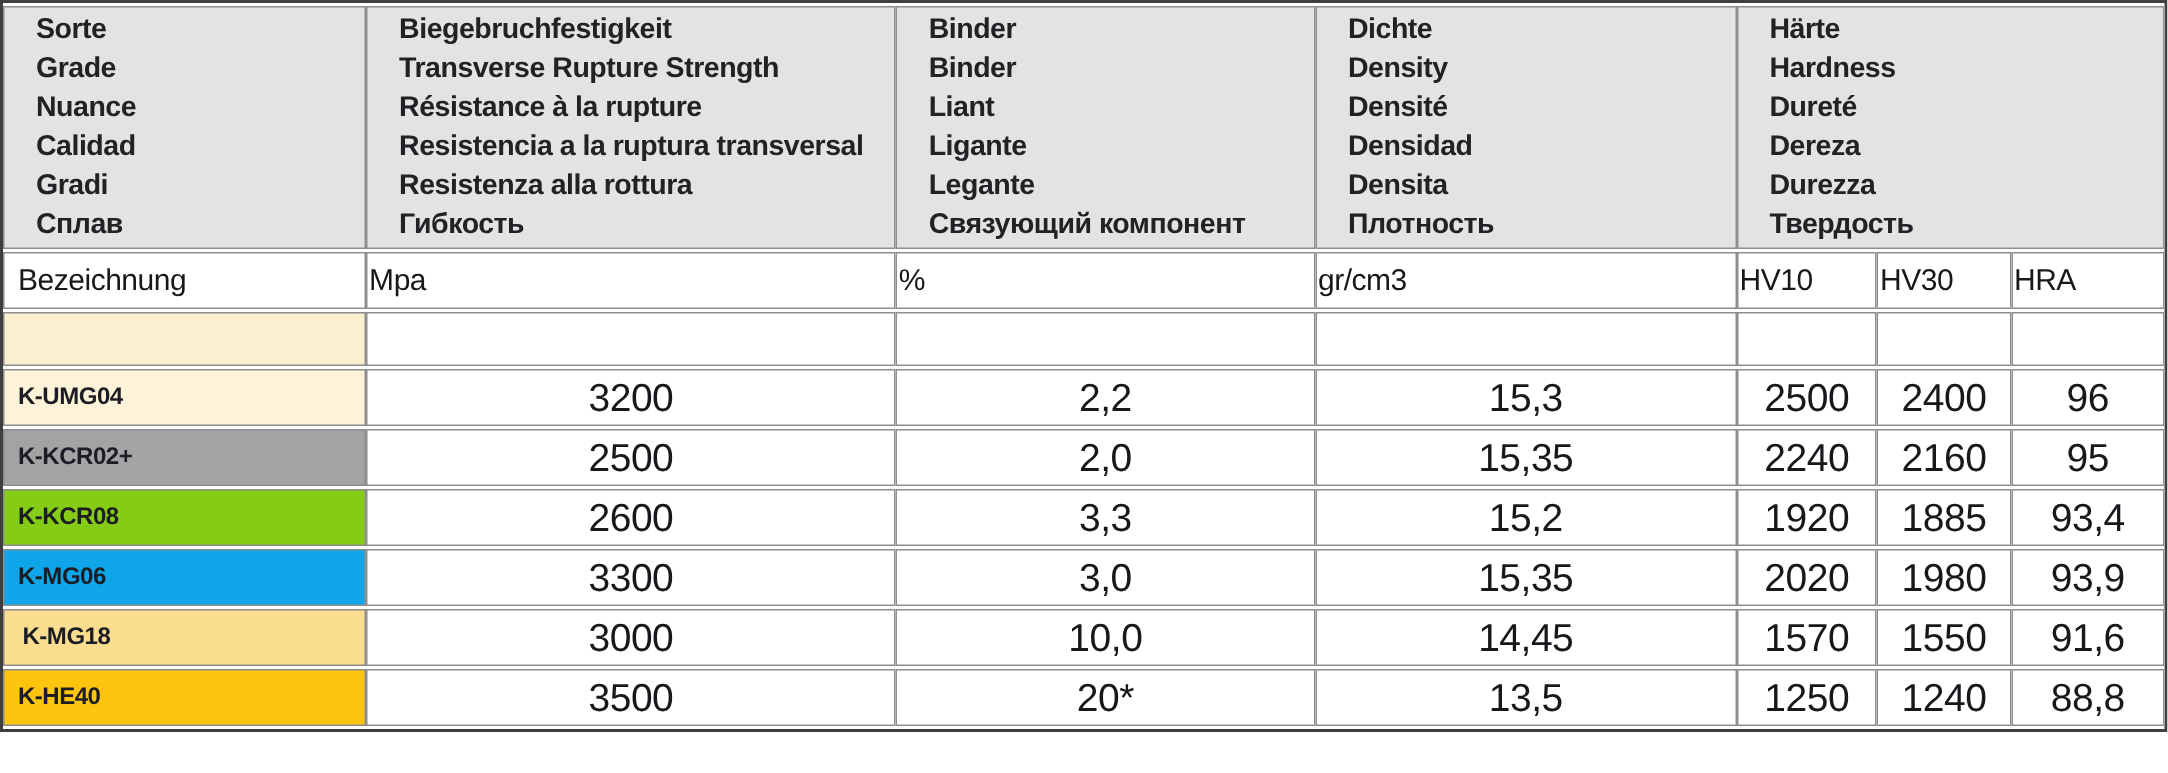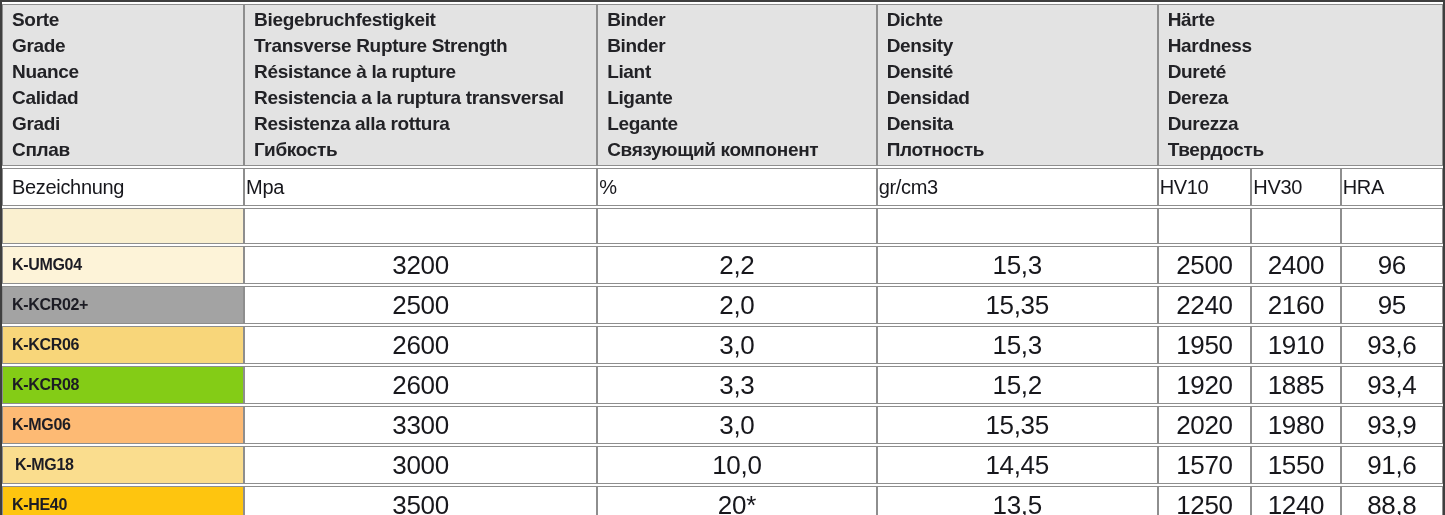--- a/index.html
+++ b/index.html
@@ -37,21 +37,21 @@
 
   
   tr.ml-header th {
     background: #e3e3e3;
     height: 152px;
     vertical-align: top;
     text-align: left;
     font-weight: 700;
     font-size: 19px;
     line-height: 26px;
-    padding: 2px 2px 2px 9px;
+    padding: 2px 2px 2px 21px;
     white-space: pre-line;
     color: #222226;
   }
 
   
   tr.unit-row td {
     height: 34px;
     font-size: 20px;
     font-weight: 400;
     text-align: left;
@@ -169,39 +169,30 @@
         <tr class="data-row">
     <td class="grade-cell" style="background: #a3a3a3;">K-KCR02+</td>
     <td class="num">2500</td>
     <td class="num">2,0</td>
     <td class="num">15,35</td>
     <td class="num">2240</td>
     <td class="num">2160</td>
     <td class="num">95</td>
   </tr>
         <tr class="data-row">
-    <td class="grade-cell" style="background: rgb(248, 214, 122);">K-KCR06</td>
-    <td class="num">2600</td>
-    <td class="num">3,0</td>
-    <td class="num">15,3</td>
-    <td class="num">1950</td>
-    <td class="num">1910</td>
-    <td class="num">93,6</td>
-  </tr>
-        <tr class="data-row">
     <td class="grade-cell" style="background: #84cc16;">K-KCR08</td>
     <td class="num">2600</td>
     <td class="num">3,3</td>
     <td class="num">15,2</td>
     <td class="num">1920</td>
     <td class="num">1885</td>
     <td class="num">93,4</td>
   </tr>
         <tr class="data-row">
-    <td class="grade-cell" style="background: #fdba74;">K-MG06</td>
+    <td class="grade-cell" style="background: #0ea5e9;">K-MG06</td>
     <td class="num">3300</td>
     <td class="num">3,0</td>
     <td class="num">15,35</td>
     <td class="num">2020</td>
     <td class="num">1980</td>
     <td class="num">93,9</td>
   </tr>
         <tr class="data-row">
     <td class="grade-cell" style="background: rgb(250, 221, 142); padding-left: 12px;">K-MG18</td>
     <td class="num">3000</td>

